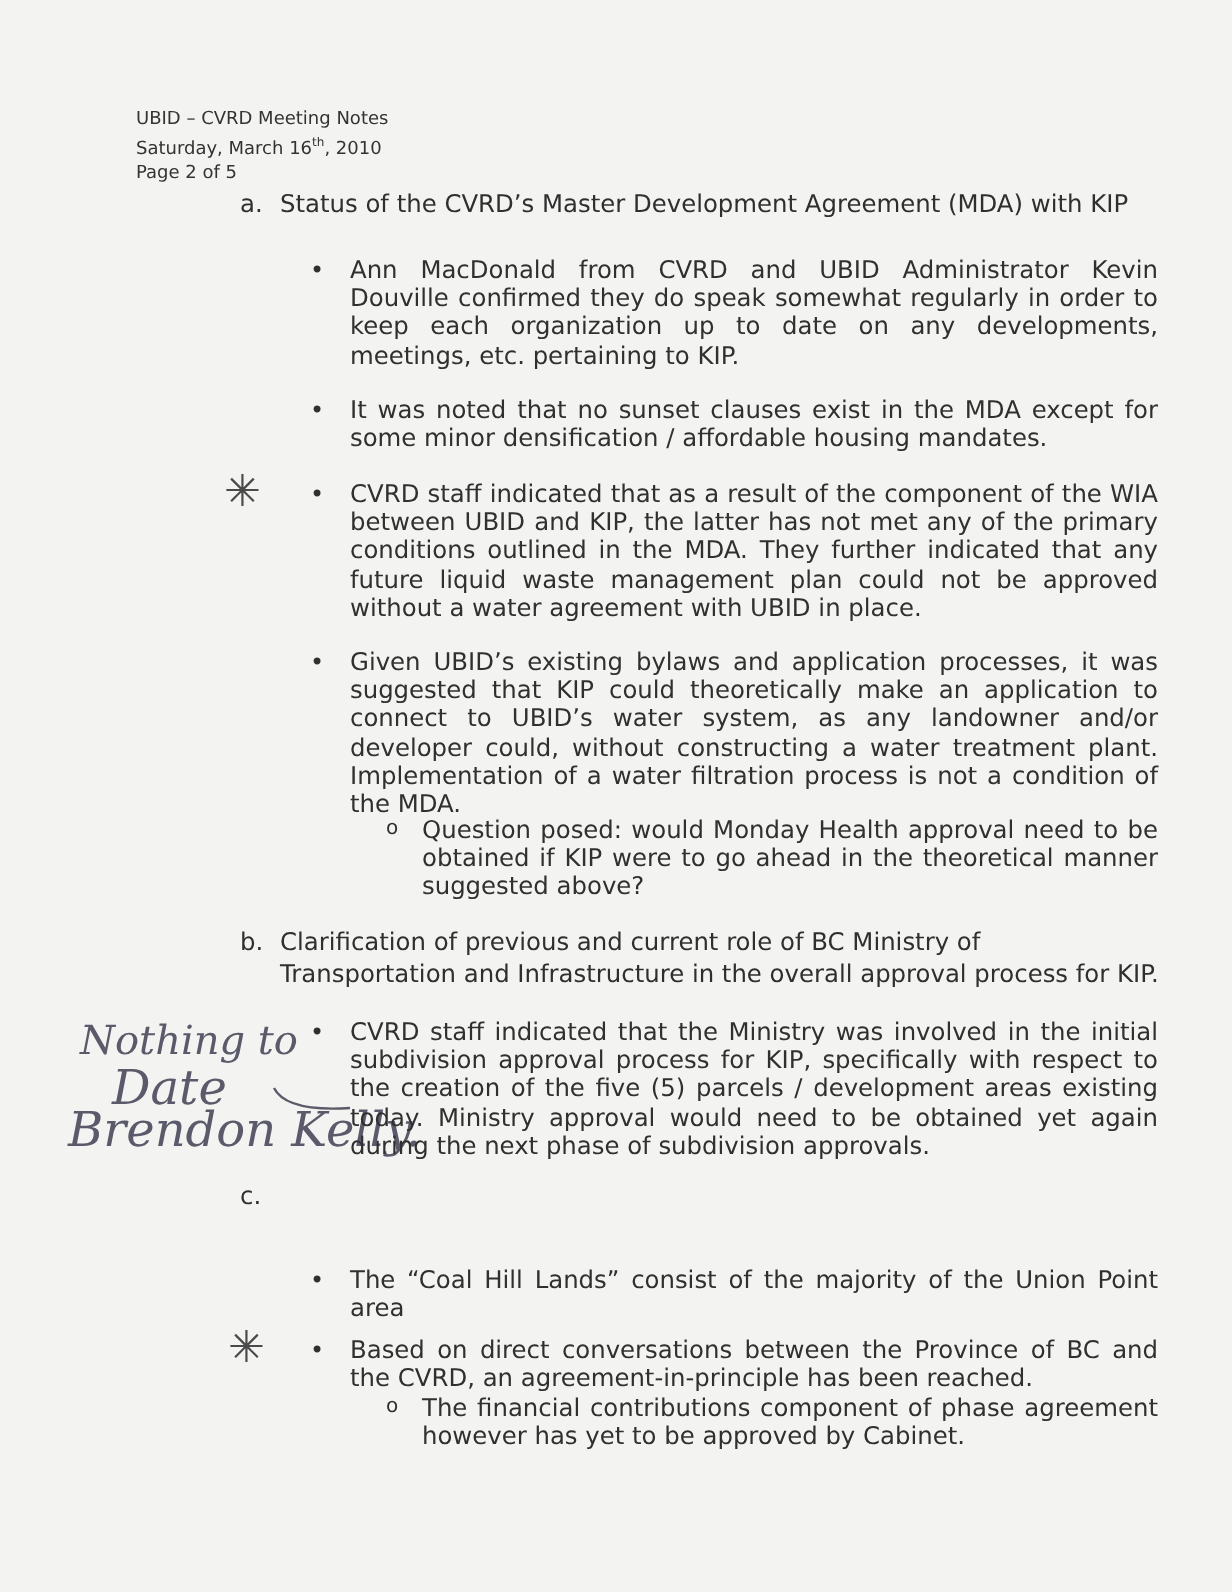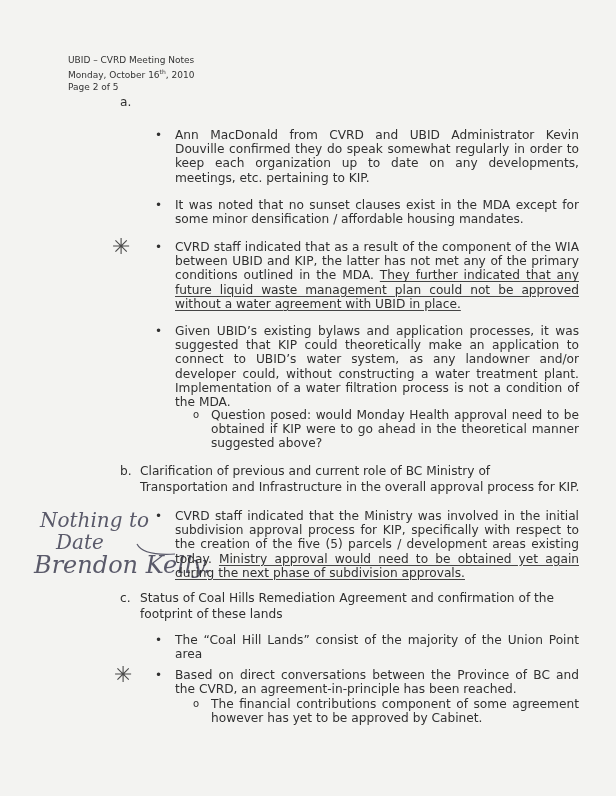--- a/index.html
+++ b/index.html
@@ -12,37 +12,38 @@
   }
   .page { position:absolute; left:0; top:8px; width:616px; height:796px; }
   .hdr { position:absolute; left:68px; top:46px; font-size:9px; line-height:12px; color:#333; }
   .hdr sup { font-size:6px; }
   .abs { position:absolute; }
   .sec { font-size:12.2px; line-height:16px; color:#2f2f2f; }
   .sec .lbl { position:absolute; left:-20px; }
   .para { font-size:12.2px; line-height:14.2px; text-align:justify; color:#303030; }
   .bullet { position:absolute; left:-20px; top:0; font-size:12px; }
   .circ { position:absolute; left:-18px; top:0; font-size:10px; }
-  .ul { text-decoration: underline; text-decoration-color:#444; text-underline-offset:2px; }
+  .ul { text-decoration-color:#444; text-underline-offset:2px; }
   .hand { position:absolute; font-family:"DejaVu Serif", serif; font-style:italic; color:#5a5a6a; }
   .star { position:absolute; color:#4a4a4a; font-size:22px; line-height:22px; }
 </style>
 </head>
 <body>
 
 <div class="page">
 
   <div class="hdr">
     <div>UBID – CVRD Meeting Notes</div>
-    <div><span>Monday, October 16</span><sup>th</sup><span>, 2010</span></div>
+    <div><span>Saturday, March 16</span><sup>th</sup><span>, 2010</span></div>
     <div>Page 2 of 5</div>
   </div>
 
   <div class="abs sec" style="left:140px; top:86px; width:440px;">
     <span class="lbl">a.</span>
+    <span>Status of the CVRD’s Master Development Agreement (MDA) with KIP</span>
   </div>
 
   <div class="abs para" style="left:175px; top:120px; width:404px;">
     <span class="bullet">•</span>
     <span>Ann MacDonald from CVRD and UBID Administrator Kevin Douville confirmed they do speak somewhat regularly in order to keep each organization up to date on any developments, meetings, etc. pertaining to KIP.</span>
   </div>
 
   <div class="abs para" style="left:175px; top:190px; width:404px;">
     <span class="bullet">•</span>
     <span>It was noted that no sunset clauses exist in the MDA except for some minor densification / affordable housing mandates.</span>
@@ -64,46 +65,45 @@
     <span class="circ">o</span>
     <span>Question posed: would Monday Health approval need to be obtained if KIP were to go ahead in the theoretical manner suggested above?</span>
   </div>
 
   <div class="abs sec" style="left:140px; top:455px; width:440px;">
     <span class="lbl">b.</span>
     <span>Clarification of previous and current role of BC Ministry of Transportation and Infrastructure in the overall approval process for KIP.</span>
   </div>
 
   <div class="hand" style="left:40px; top:500px; font-size:20px;">Nothing to</div>
-  <div class="hand" style="left:56px; top:522px; font-size:20px;text-align:center;">Date</div>
+  <div class="hand" style="left:56px; top:522px; font-size:24px;text-align:center;">Date</div>
   <div class="hand" style="left:34px; top:543px; font-size:24px;">Brendon Kelly.</div>
   <svg class="abs" style="left:135px; top:534px;" width="42" height="16">
     <path d="M2 2 Q8 14 40 12" stroke="#5a5a6a" stroke-width="1.2" fill="none"></path>
   </svg>
 
   <div class="abs para" style="left:175px; top:501px; width:404px;">
     <span class="bullet">•</span>
     <span>CVRD staff indicated that the Ministry was involved in the initial subdivision approval process for KIP, specifically with respect to the creation of the five (5) parcels / development areas existing today.</span>
     <span class="ul">Ministry approval would need to be obtained yet again during the next phase of subdivision approvals.</span>
   </div>
 
   <div class="abs sec" style="left:140px; top:582px; width:440px;">
     <span class="lbl">c.</span>
-    <span>Status of Coal Hills Remediation Agreement and confirmation of the footprint of these lands</span>
   </div>
 
   <div class="abs para" style="left:175px; top:625px; width:404px;">
     <span class="bullet">•</span>
     <span>The “Coal Hill Lands” consist of the majority of the Union Point area</span>
   </div>
 
   <div class="star" style="left:114px; top:656px;">✳</div>
   <div class="abs para" style="left:175px; top:660px; width:404px;">
     <span class="bullet">•</span>
     <span>Based on direct conversations between the Province of BC and the CVRD, an agreement-in-principle has been reached.</span>
   </div>
 
   <div class="abs para" style="left:211px; top:689px; width:368px;">
     <span class="circ">o</span>
-    <span>The financial contributions component of some agreement however has yet to be approved by Cabinet.</span>
+    <span>The financial contributions component of phase agreement however has yet to be approved by Cabinet.</span>
   </div>
 
 </div>
 
 </body></html>

